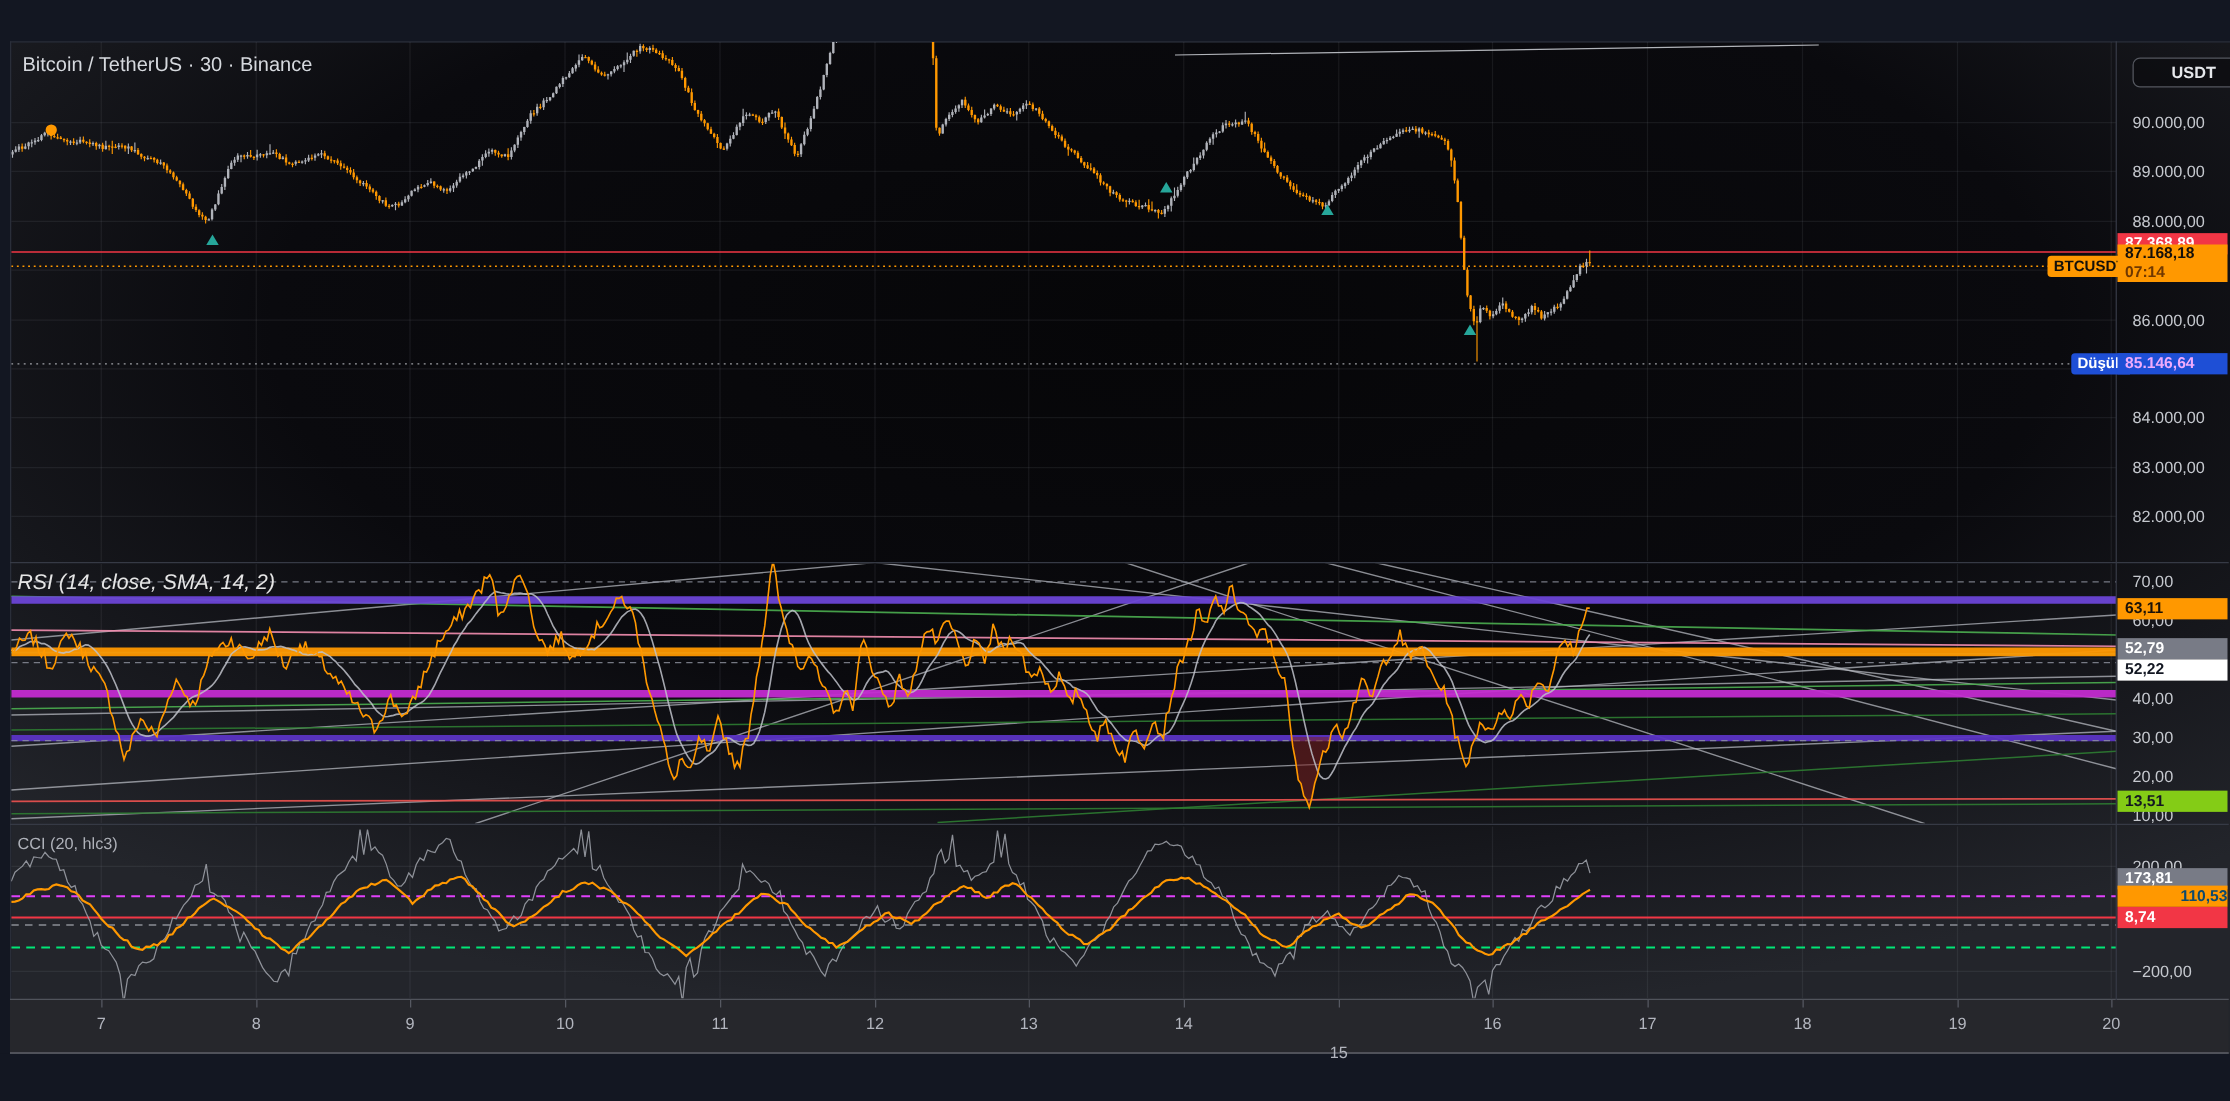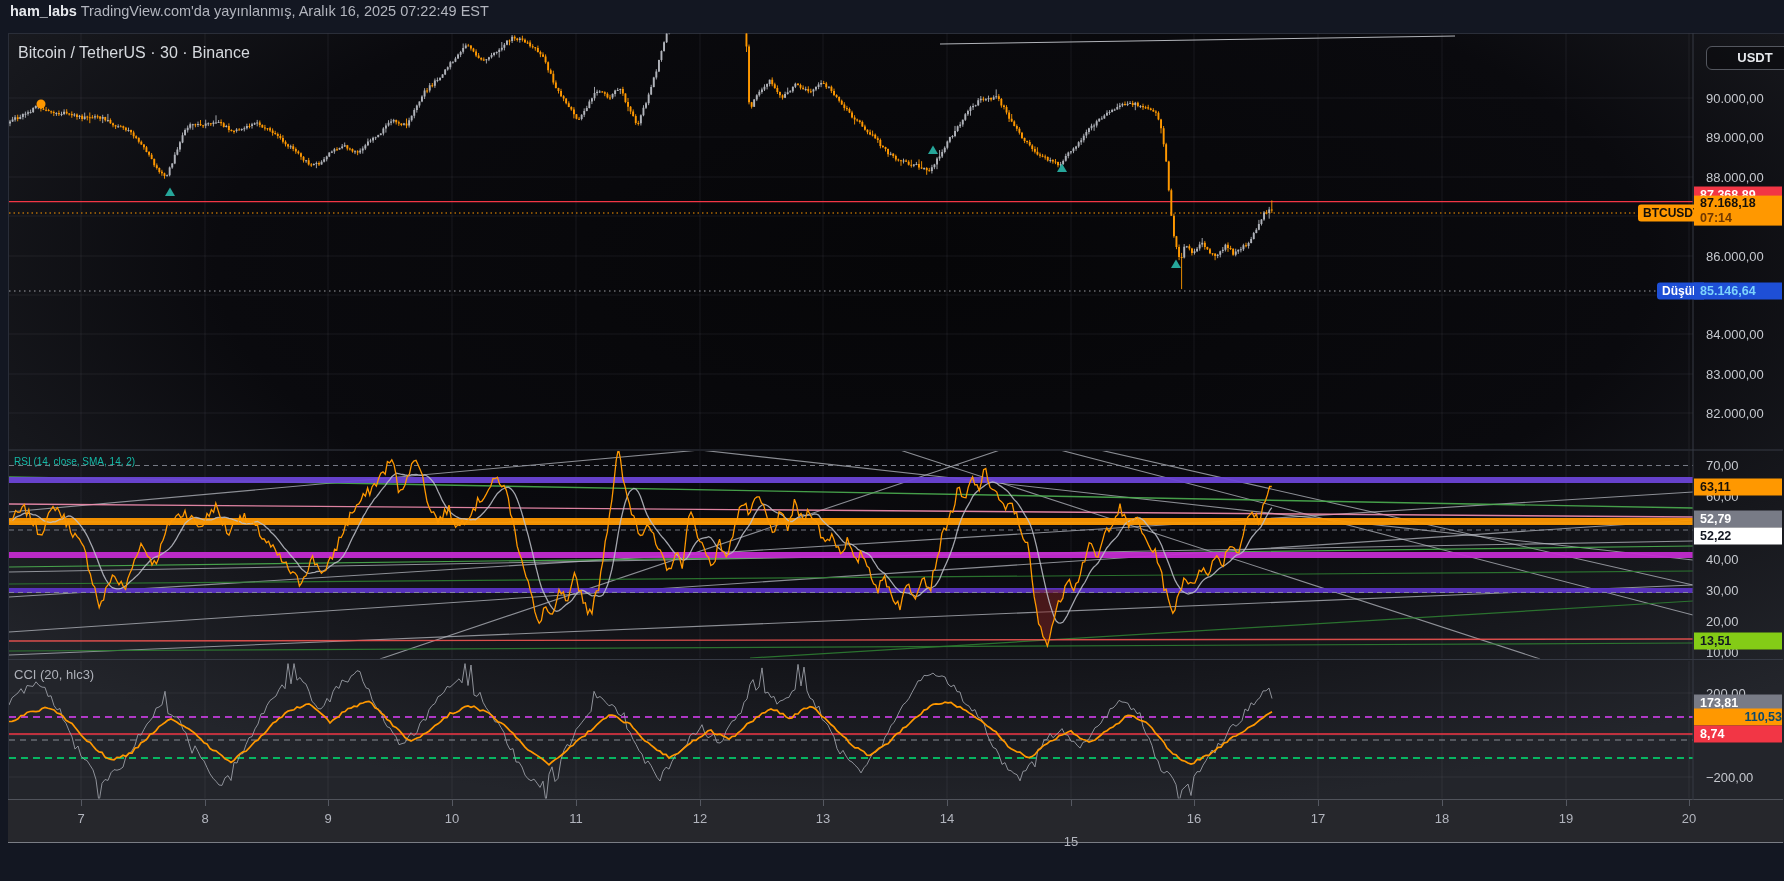--- a/index.html
+++ b/index.html
@@ -12,21 +12,21 @@
   .h1 b{color:#E6E8EC;font-weight:bold;}
   .h2{left:10px;top:18px;font-size:14.5px;color:#E6E8EC;white-space:pre;}
   .teal{color:#2DB3A4;}
   .wh{color:#E6E8EC;font-weight:bold;}
   
   #frame{left:8px;top:33px;width:1775px;height:810px;
      background:radial-gradient(ellipse 1300px 560px at 52% 28%, #060608 0%, #0a0a0e 55%, #23252b 100%);
      border-top:1px solid #2A2E39;border-left:1px solid #2A2E39;border-right:2px solid #4A4D55;}
   #gsvg{left:0;top:0;pointer-events:none;}
   #paneTitle{left:18px;top:44px;font-size:16px;color:#D6D9DE;}
-  #rsiLabel{left:14px;top:456px;font-size:10px;color:#14b8a6;}
+  #rsiLabel{left:14px;top:456px;font-size:17px;color:#e5e5e5;font-style:italic;}
   #cciLabel{left:14px;top:667px;font-size:13px;color:#AEB1B9;}
   
   #usdtBtn{left:1706px;top:46px;width:72px;height:22px;border:1.5px solid #54575F;border-radius:6px;
      color:#E6E8EC;font-size:13px;font-weight:bold;text-align:center;line-height:21px;background:rgba(10,10,14,.6);padding-left:12px;}
   
   .ptick{left:1706px;font-size:13px;color:#C5C8CE;transform:translateY(-50%);}
   .ttick{top:811px;font-size:13px;color:#B2B5BE;transform:translateX(-50%);}
   .vlab{left:1694px;width:88px;height:17px;font-size:12.5px;font-weight:bold;line-height:17px;
         padding-left:6px;box-sizing:border-box;transform:translateY(-50%);}
   .tag{height:17px;font-size:12px;font-weight:bold;line-height:17px;padding:0 5px;border-radius:3px 0 0 3px;
@@ -38,21 +38,20 @@
   #taxis{left:8px;top:800px;width:1775px;height:42px;background:#26272C;border-bottom:1px solid #7A7D85;}
   
   #bbar{left:0;top:843px;width:1784px;height:38px;background:#131722;}
 </style>
 </head>
 <body>
 
 <div id="page">
 
   <div id="hdr" class="abs">
-    <div class="abs h1"><b>ham_labs</b><span> TradingView.com'da yayınlanmış, Aralık 16, 2025 07:22:49 EST</span></div>
     <div class="abs h2">
       <span class="wh">BINANCE:BTCUSDT, 30</span><span> </span>
       <span>87.168,17</span><span> </span>
       <span class="teal" style="font-size:11px;">▲</span><span> </span>
       <span class="teal">+736,09 (+0.85%)</span><span>  </span>
       <span class="wh">O:</span><span class="teal">87.261,46</span><span> </span>
       <span class="wh">H:</span><span class="teal">87.342,74</span><span> </span>
       <span class="wh">L:</span><span class="teal">87.168,17</span><span> </span>
       <span class="wh">C:</span><span class="teal">87.168,18</span>
     </div>
@@ -197,21 +196,21 @@
   <div class="abs" style="left:1693px;top:33px;width:90px;height:767px;" id="paxis"></div>
   <div id="usdtBtn" class="abs">USDT</div>
 
   <div class="abs vlab" id="redLbl" style="top: 195px; background: rgb(242, 54, 69); color: rgb(255, 255, 255); z-index: 4;">87.368,89</div>
   <div class="abs tag" id="symTag" style="left: 1638px; top: 213px; background: rgb(255, 152, 0); color: rgb(20, 16, 10); z-index: 4;">BTCUSDT</div>
   <div class="abs" id="curLbl" style="top: 204px; z-index: 4;">
     <div>87.168,18</div>
     <div class="cd">07:14</div>
   </div>
   <div class="abs tag" id="lowTag" style="left: 1657px; top: 291px; background: rgb(30, 79, 214); color: rgb(255, 255, 255); z-index: 4;">Düşük</div>
-  <div class="abs vlab" id="lowLbl" style="top: 291px; background: rgb(30, 79, 214); color: #7dd3fc; z-index: 4;">85.146,64</div>
+  <div class="abs vlab" id="lowLbl" style="top: 291px; background: rgb(30, 79, 214); color: #f0abfc; z-index: 4;">85.146,64</div>
 
   <div id="taxis" class="abs"></div>
 
   <div id="bbar" class="abs">
     
     
   </div>
 <div class="abs ptick" style="top: 98px;">90.000,00</div>
     <div class="abs ptick" style="top: 137px;">89.000,00</div>
     <div class="abs ptick" style="top: 177px;">88.000,00</div>

